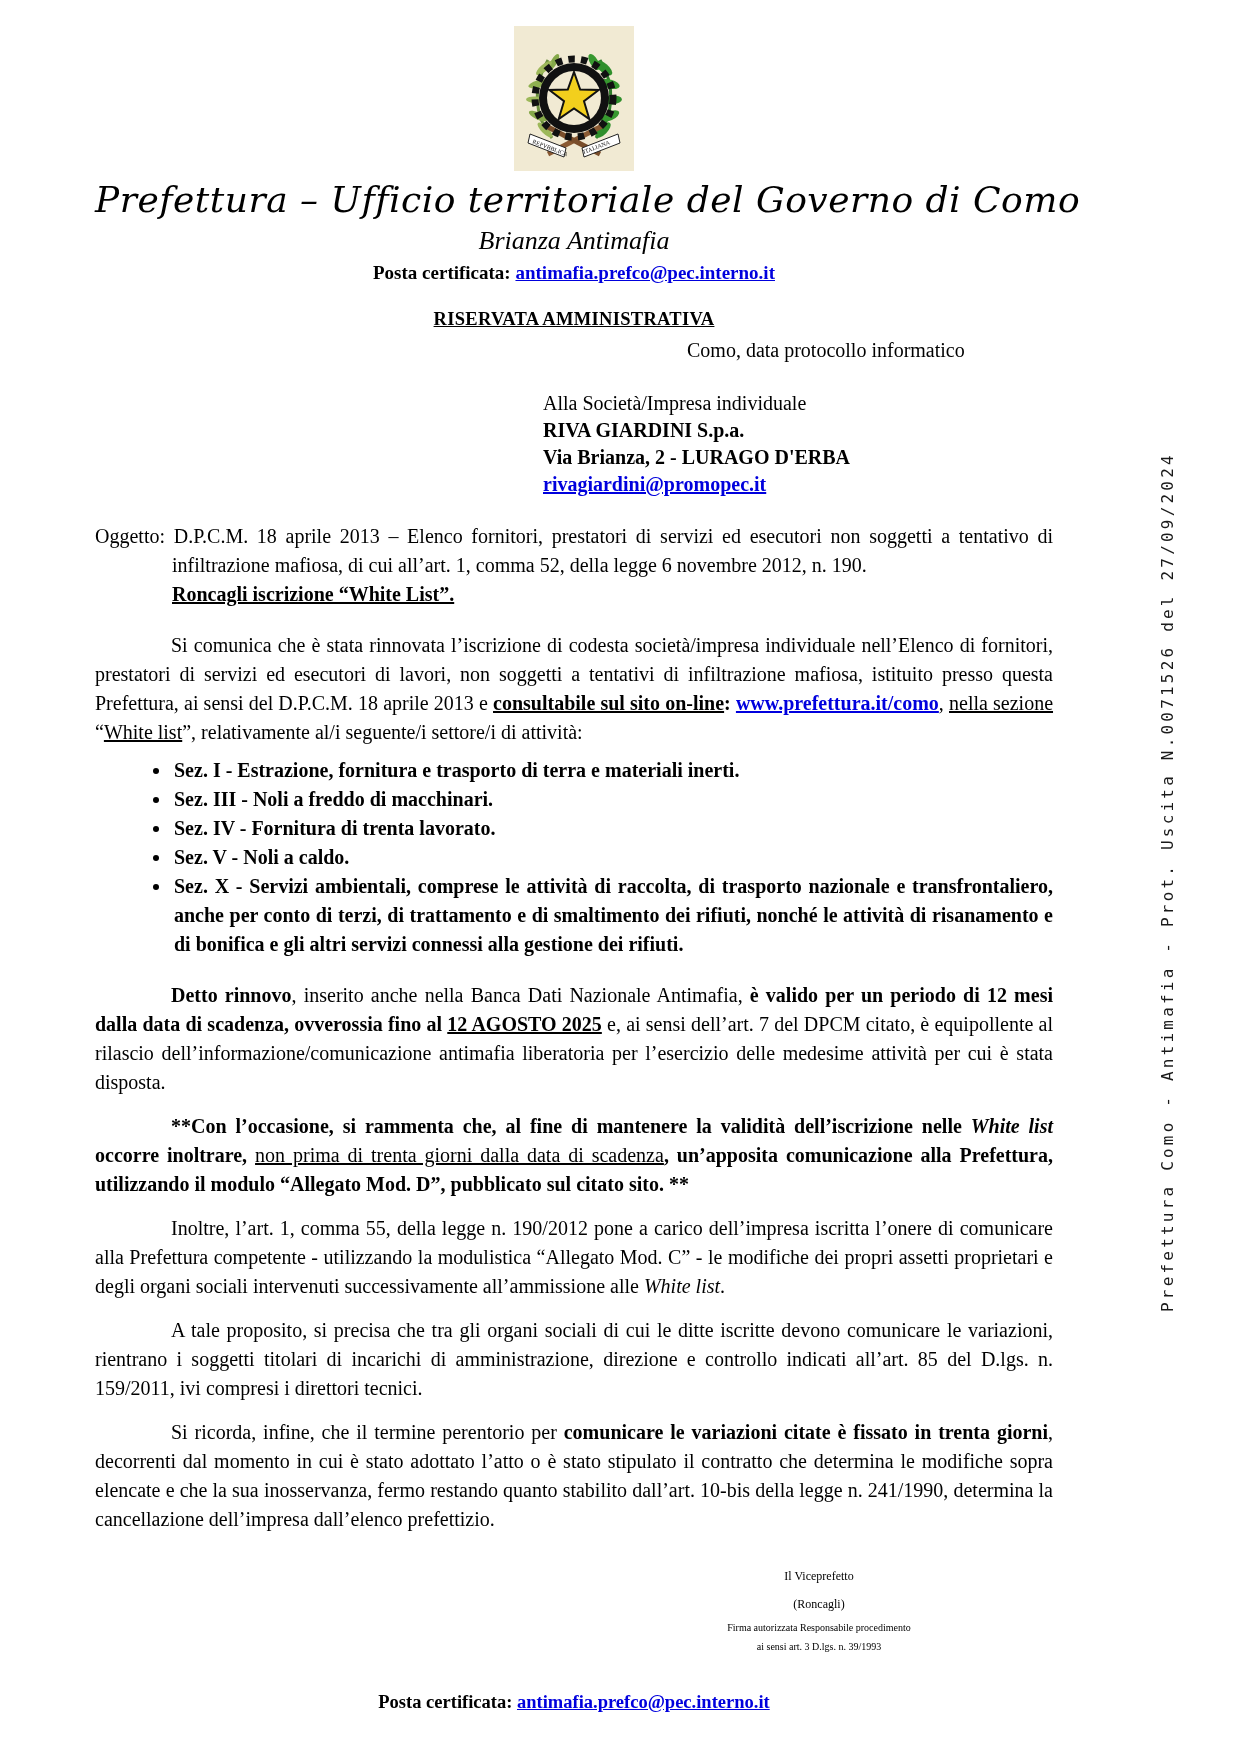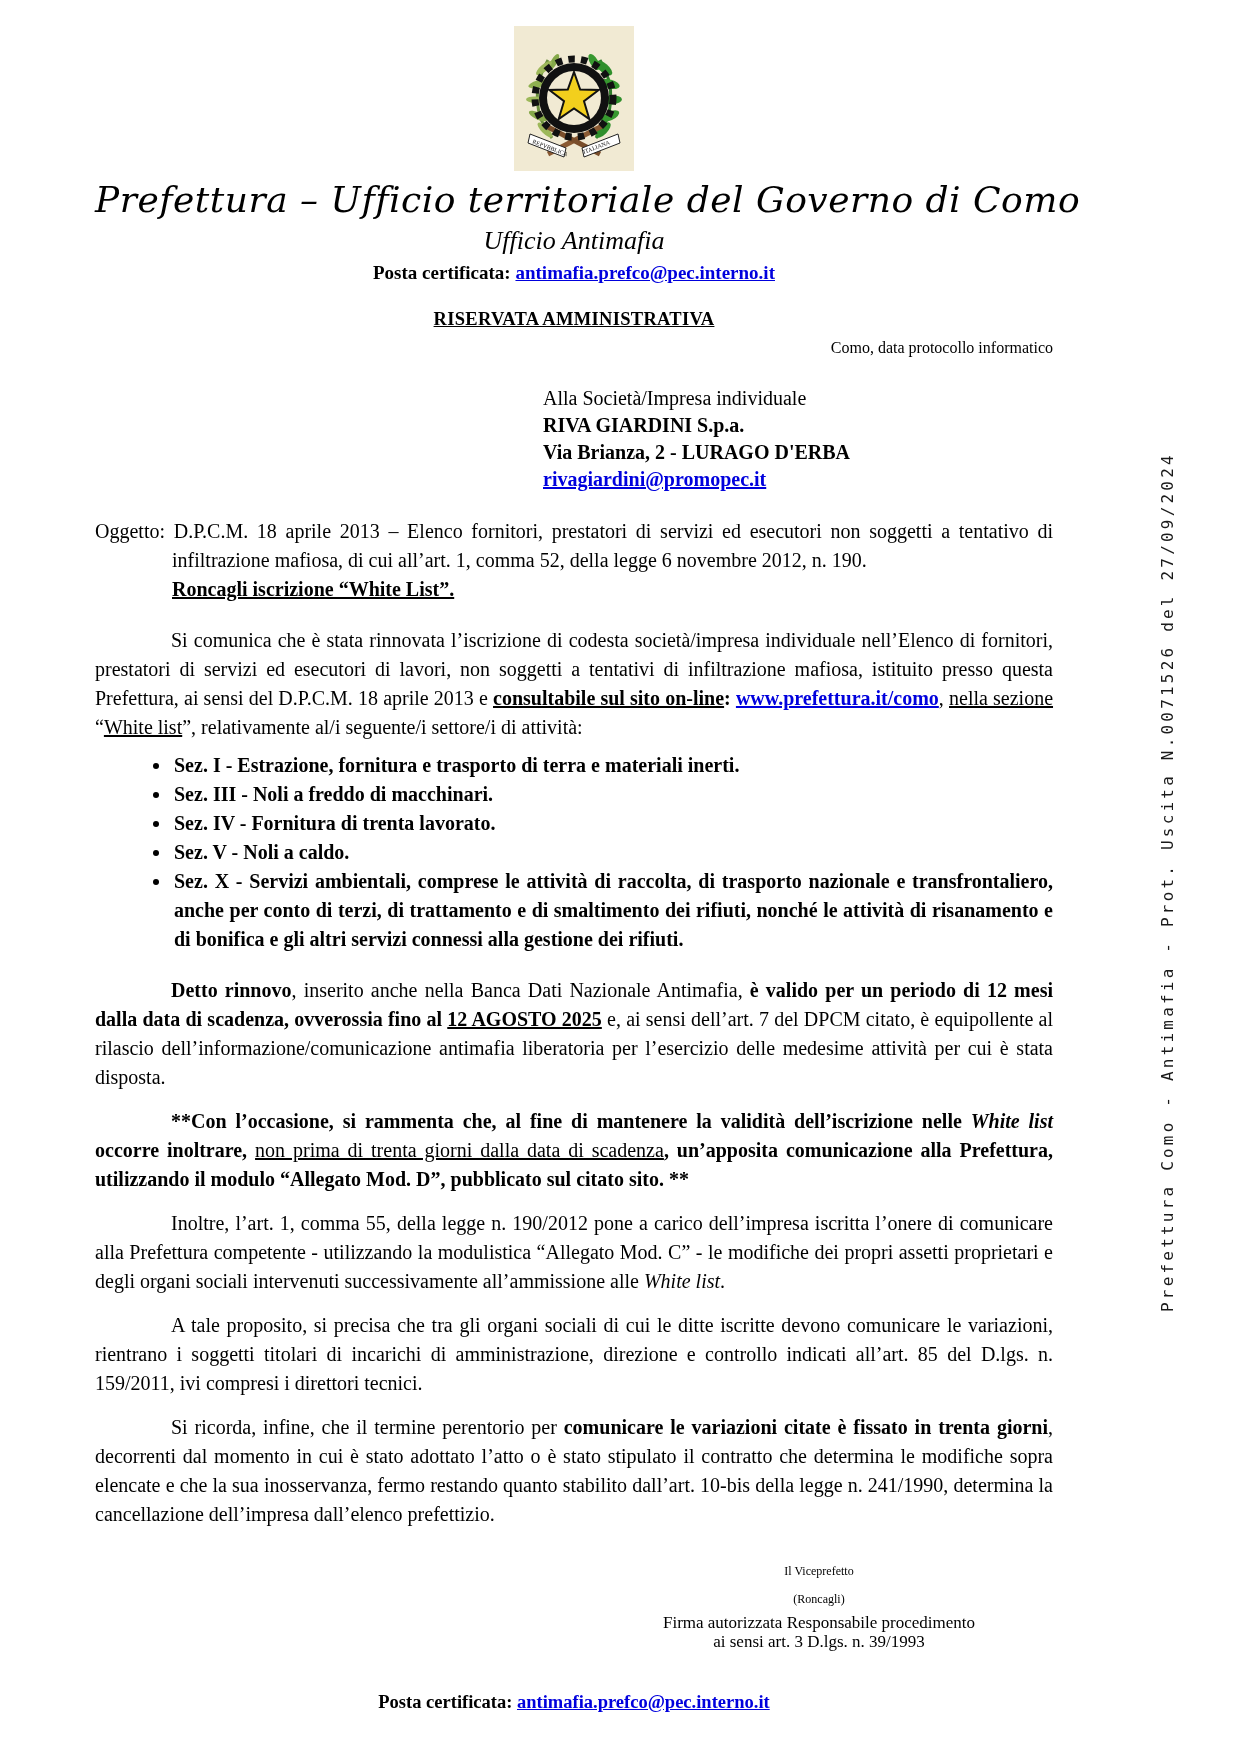--- a/index.html
+++ b/index.html
@@ -51,22 +51,21 @@
     margin-top: 25px;
     font-size: 18.5px;
     font-weight: bold;
     text-decoration: underline;
     letter-spacing: 0.3px;
     text-align: center;
   }
   .dateline {
     margin-top: 9px;
     padding-left: 592px;
-    font-size: 16px;
-    text-align: right;
+    font-size: 20px;
   }
   .recipient {
     margin-top: 28px;
     margin-left: 448px;
     font-size: 20px;
     line-height: 27px;
   }
   .recipient .bold { font-weight: bold; }
   .subject {
     margin-top: 24px;
@@ -100,21 +99,21 @@
   .b { font-weight: bold; }
   .i { font-style: italic; }
   .u { text-decoration: underline; }
   .signature {
     margin-top: 28px;
     margin-left: 528px;
     width: 392px;
     text-align: center;
   }
   .signature .sig-role, .signature .sig-name { font-size: 12px; line-height: 28px; }
-  .signature .sig-note { font-size: 17px; line-height: 19px; }
+  .signature .sig-note { font-size: 10px; line-height: 19px; }
   .footer {
     position: absolute;
     left: 95px;
     width: 958px;
     top: 1692px;
     text-align: center;
     font-size: 18.5px;
     font-weight: bold;
   }
   .protocol {
@@ -160,21 +159,21 @@
         <circle cx="60" cy="72" r="27" fill="#f1ead3"></circle>
         <polygon points="60,46 66.2,63.5 84.7,64 70,75.2 75.3,93 60,82.5 44.7,93 50,75.2 35.3,64 53.8,63.5" fill="#f2cf1d" stroke="#111" stroke-width="2"></polygon>
         <polygon points="16,108 52,122 50,131 14,117" fill="#ffffff" stroke="#222" stroke-width="1"></polygon>
         <polygon points="104,108 68,122 70,131 106,117" fill="#ffffff" stroke="#222" stroke-width="1"></polygon>
         <text x="18" y="117" font-size="6" fill="#111" transform="rotate(21 18 117)">REPVBBLICA</text>
         <text x="70" y="128" font-size="6" fill="#111" transform="rotate(-21 70 128)">ITALIANA</text>
       </svg>
     </div>
 
     <div class="script-title">Prefettura – Ufficio territoriale del Governo di Como</div>
-    <div class="office-line">Ufficio Antimafia</div>
+    <div class="office-line">Brianza Antimafia</div>
     <div class="pec-line">
       <span>Posta certificata:</span>
       <a class="link">antimafia.prefco@pec.interno.it</a>
     </div>
 
     <div class="classification">RISERVATA AMMINISTRATIVA</div>
 
     <div class="dateline">Como, data protocollo informatico</div>
 
     <div class="recipient">

